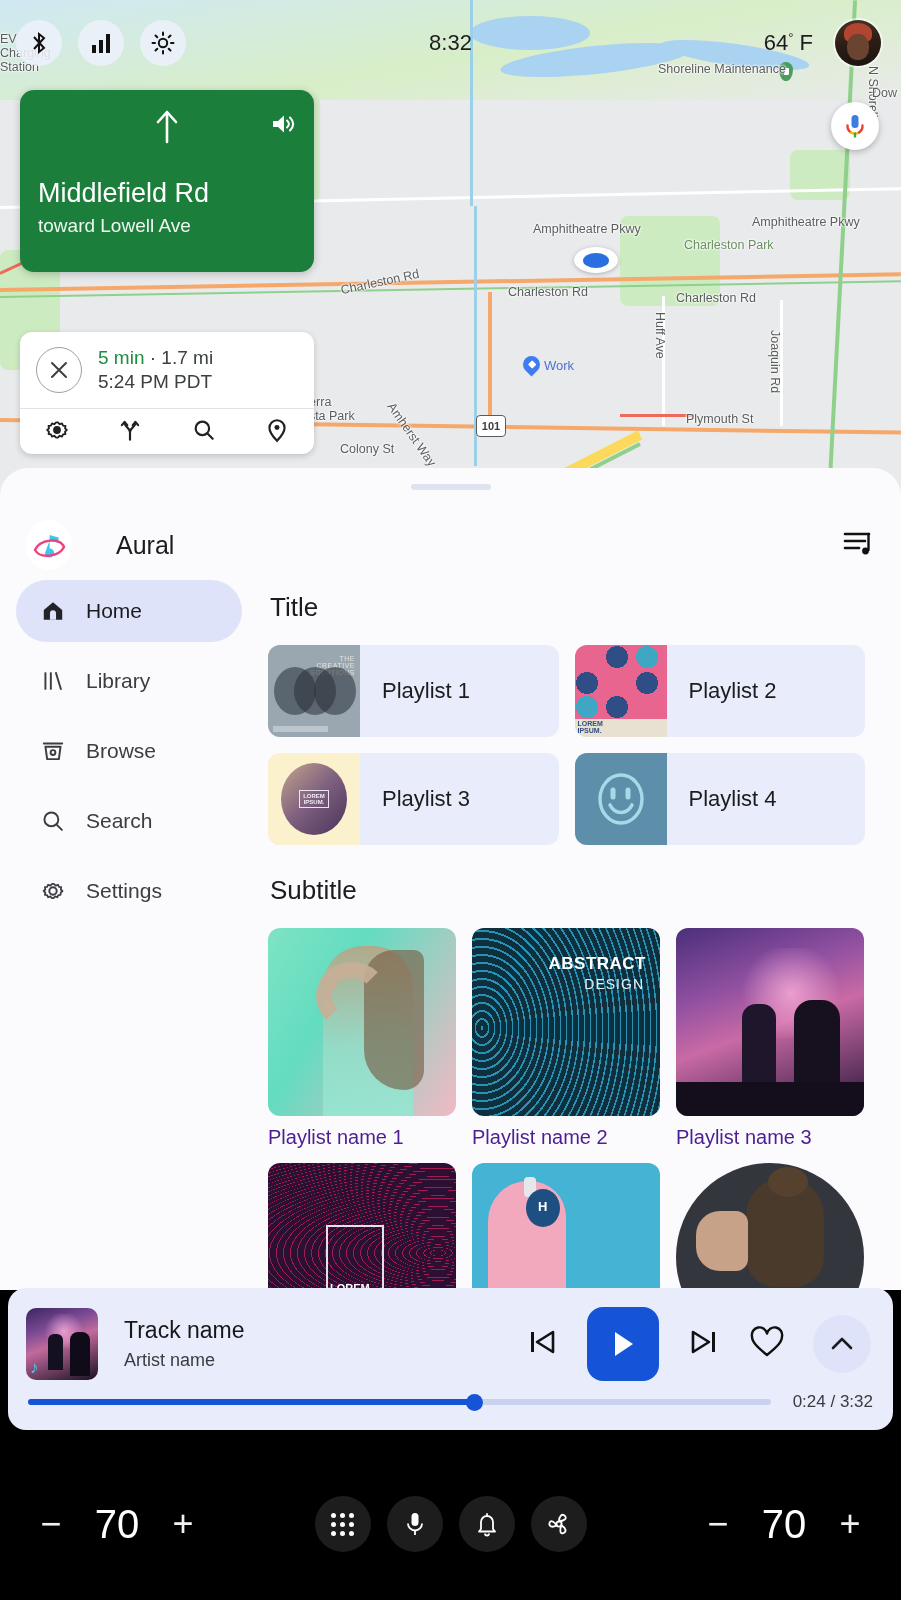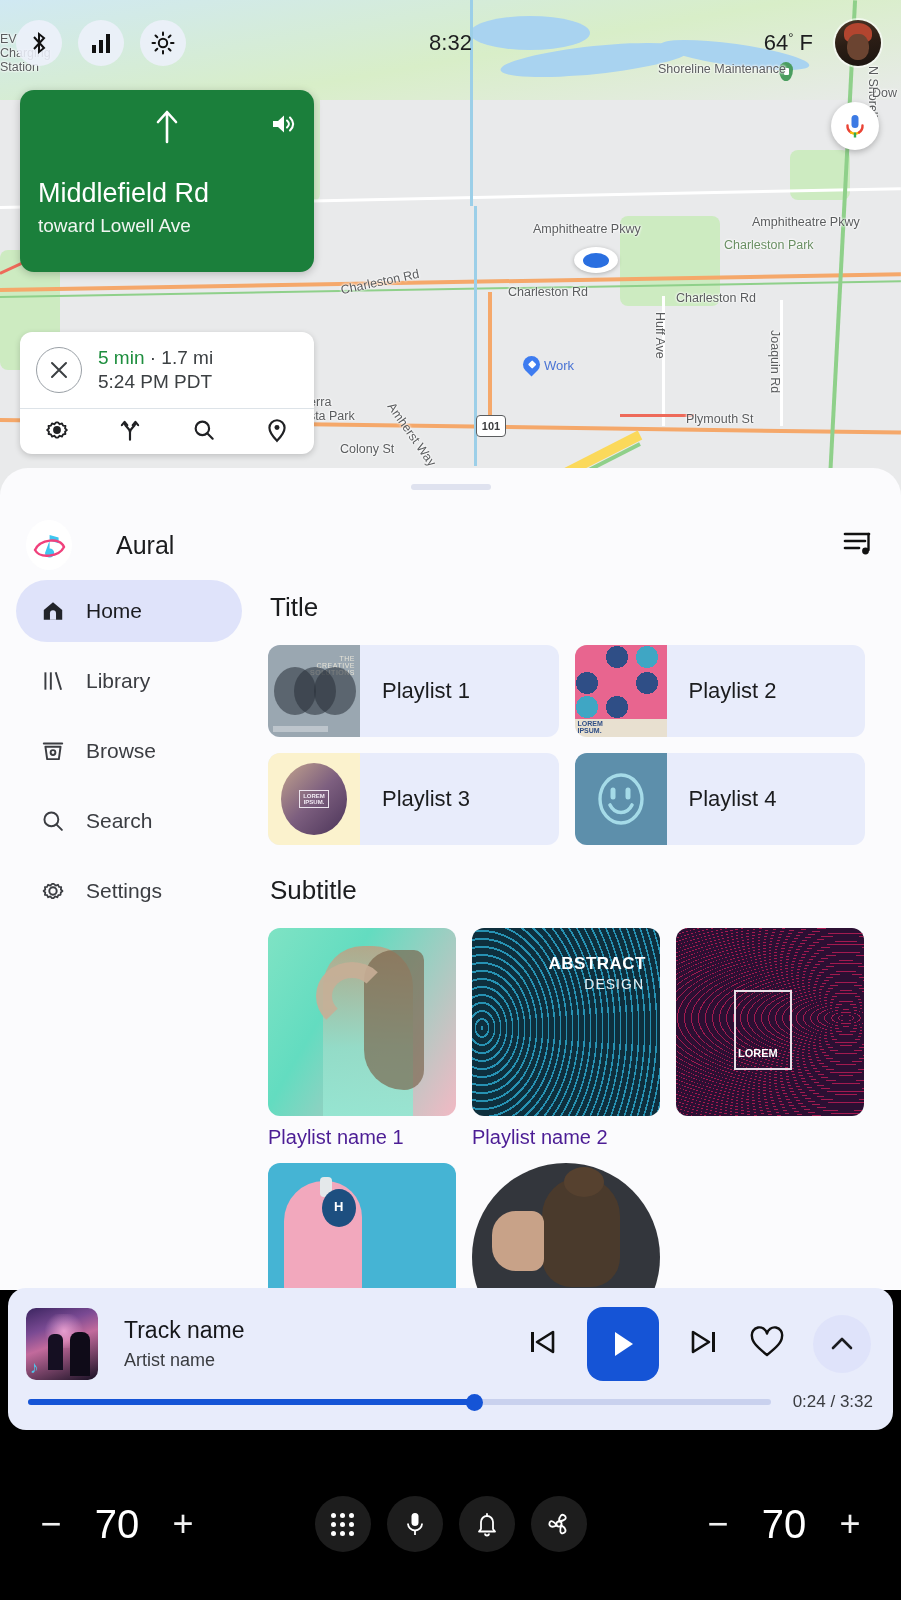--- a/index.html
+++ b/index.html
@@ -352,21 +352,21 @@
     <div class="puck" style="left:574px;top:247px;">
       <div class="puck-inner"></div>
     </div>
 
     <div class="work-pin" style="left:523px;top:356px;">
         <div class="head"></div>
       </div>
     <div class="work-label" style="left:544px;top:358px;">Work</div>
 
     <div class="maint-pin" style="left:779px;top:62px;"></div>
-    <div class="map-label park-label" style="left:684px;top:238px;padding-left:40px;">Charleston Park</div>
+    <div class="map-label park-label" style="left:644px;top:238px;padding-left:40px;">Charleston Park</div>
 
     <div class="map-label" style="left:658px;top:62px;">Shoreline Maintenance</div>
     <div class="map-label" style="left:533px;top:222px;">Amphitheatre Pkwy</div>
     <div class="map-label" style="left:752px;top:215px;">Amphitheatre Pkwy</div>
     <div class="map-label" style="left:340px;top:275px;transform:rotate(-12deg);">Charleston Rd</div>
     <div class="map-label" style="left:508px;top:285px;">Charleston Rd</div>
     <div class="map-label" style="left:676px;top:291px;">Charleston Rd</div>
     <div class="map-label rot90" style="left:667px;top:312px;">Huff Ave</div>
     <div class="map-label rot90" style="left:782px;top:330px;">Joaquin Rd</div>
     <div class="map-label" style="left:686px;top:412px;">Plymouth St</div>
@@ -607,20 +607,29 @@
           </div>
           <div class="alb-cell">
             <div class="alb-art art-b">
               <div class="waves"></div>
               <div class="t1">ABSTRACT</div>
               <div class="t2">DESIGN</div>
             </div>
             <div class="alb-label">Playlist name 2</div>
           </div>
           <div class="alb-cell">
+            <div class="alb-art art-c">
+              <div class="glow"></div>
+                <div class="s1"></div>
+                <div class="s2"></div>
+                <div class="base"></div>
+            </div>
+            <div class="alb-label">Playlist name 3</div>
+          </div>
+          <div class="alb-cell">
             <div class="alb-art art-d">
               <div class="lines"></div>
                 <div class="box"></div>
               <div class="lt">LOREM</div>
             </div>
           </div>
           <div class="alb-cell">
             <div class="alb-art art-e">
               <div class="hair"></div>
                 <div class="band"></div>

